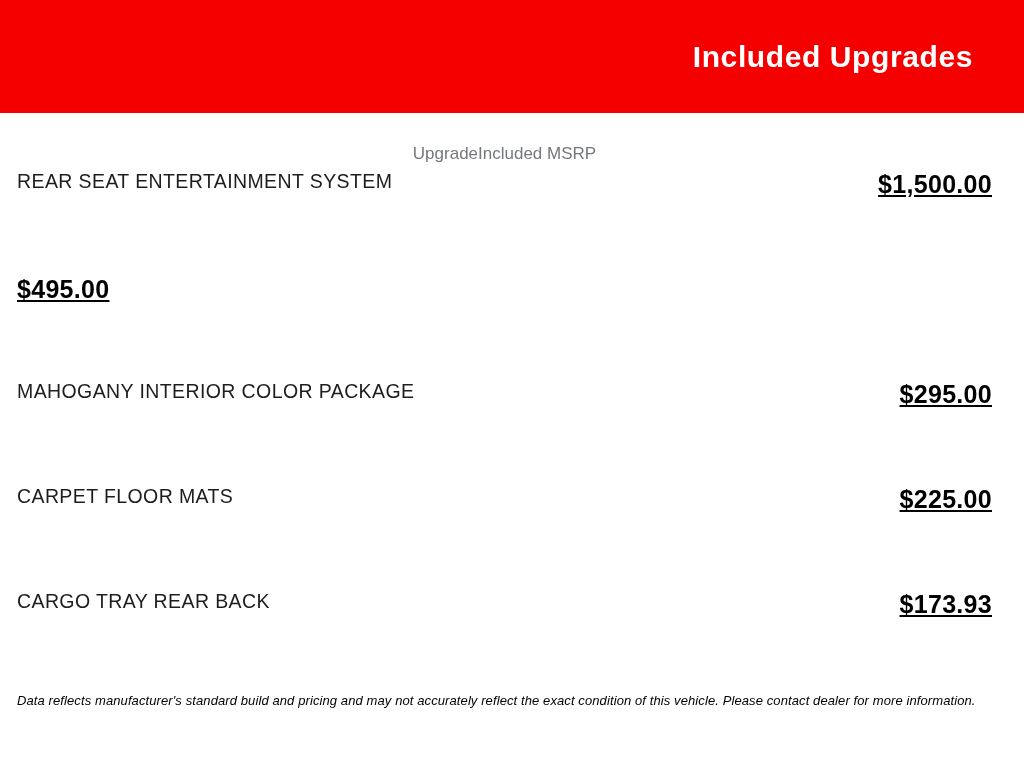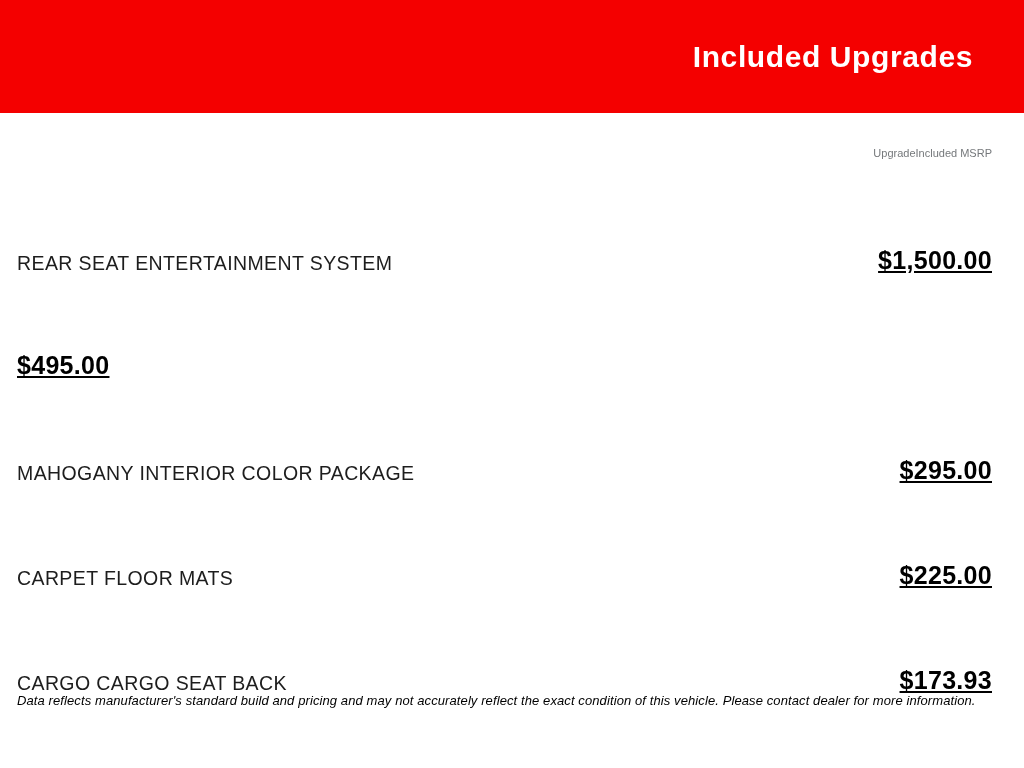--- a/index.html
+++ b/index.html
@@ -32,34 +32,34 @@
     font-weight: 800;
     letter-spacing: 0.6px;
   }
   .content {
     padding: 0 32px 0 17px;
     box-sizing: border-box;
   }
   .col-headers {
     margin-top: 31px;
     display: flex;
-    justify-content: flex-end;
+    justify-content: center;
     align-items: baseline;
-    font-size: 11px;
+    font-size: 17px;
     color: #75787b;
     line-height: 19px;
   }
   .rows {
     margin-top: 7px;
   }
   .row {
     height: 105px;
     display: flex;
     justify-content: space-between;
-    align-items: flex-end;
+    align-items: flex-start;
   }
   .row-name {
     font-size: 19.5px;
     color: #1d1d1d;
     letter-spacing: 0.4px;
   }
   .row-price {
     font-size: 25px;
     font-weight: 800;
     color: #000000;
@@ -104,21 +104,21 @@
     <span class="row-name">MAHOGANY INTERIOR COLOR PACKAGE</span>
     <span class="row-price">$295.00</span>
   </div>
 
   <div class="row">
     <span class="row-name">CARPET FLOOR MATS</span>
     <span class="row-price">$225.00</span>
   </div>
 
   <div class="row">
-    <span class="row-name">CARGO CARGO SEAT BACK</span>
+    <span class="row-name">CARGO TRAY REAR BACK</span>
     <span class="row-price">$173.93</span>
   </div>
 </div>
 
     <div class="disclaimer">Data reflects manufacturer's standard build and pricing and may not accurately reflect the exact condition of this vehicle. Please contact dealer for more information.</div>
 
   </div>
 </div>
 
 </body></html>

